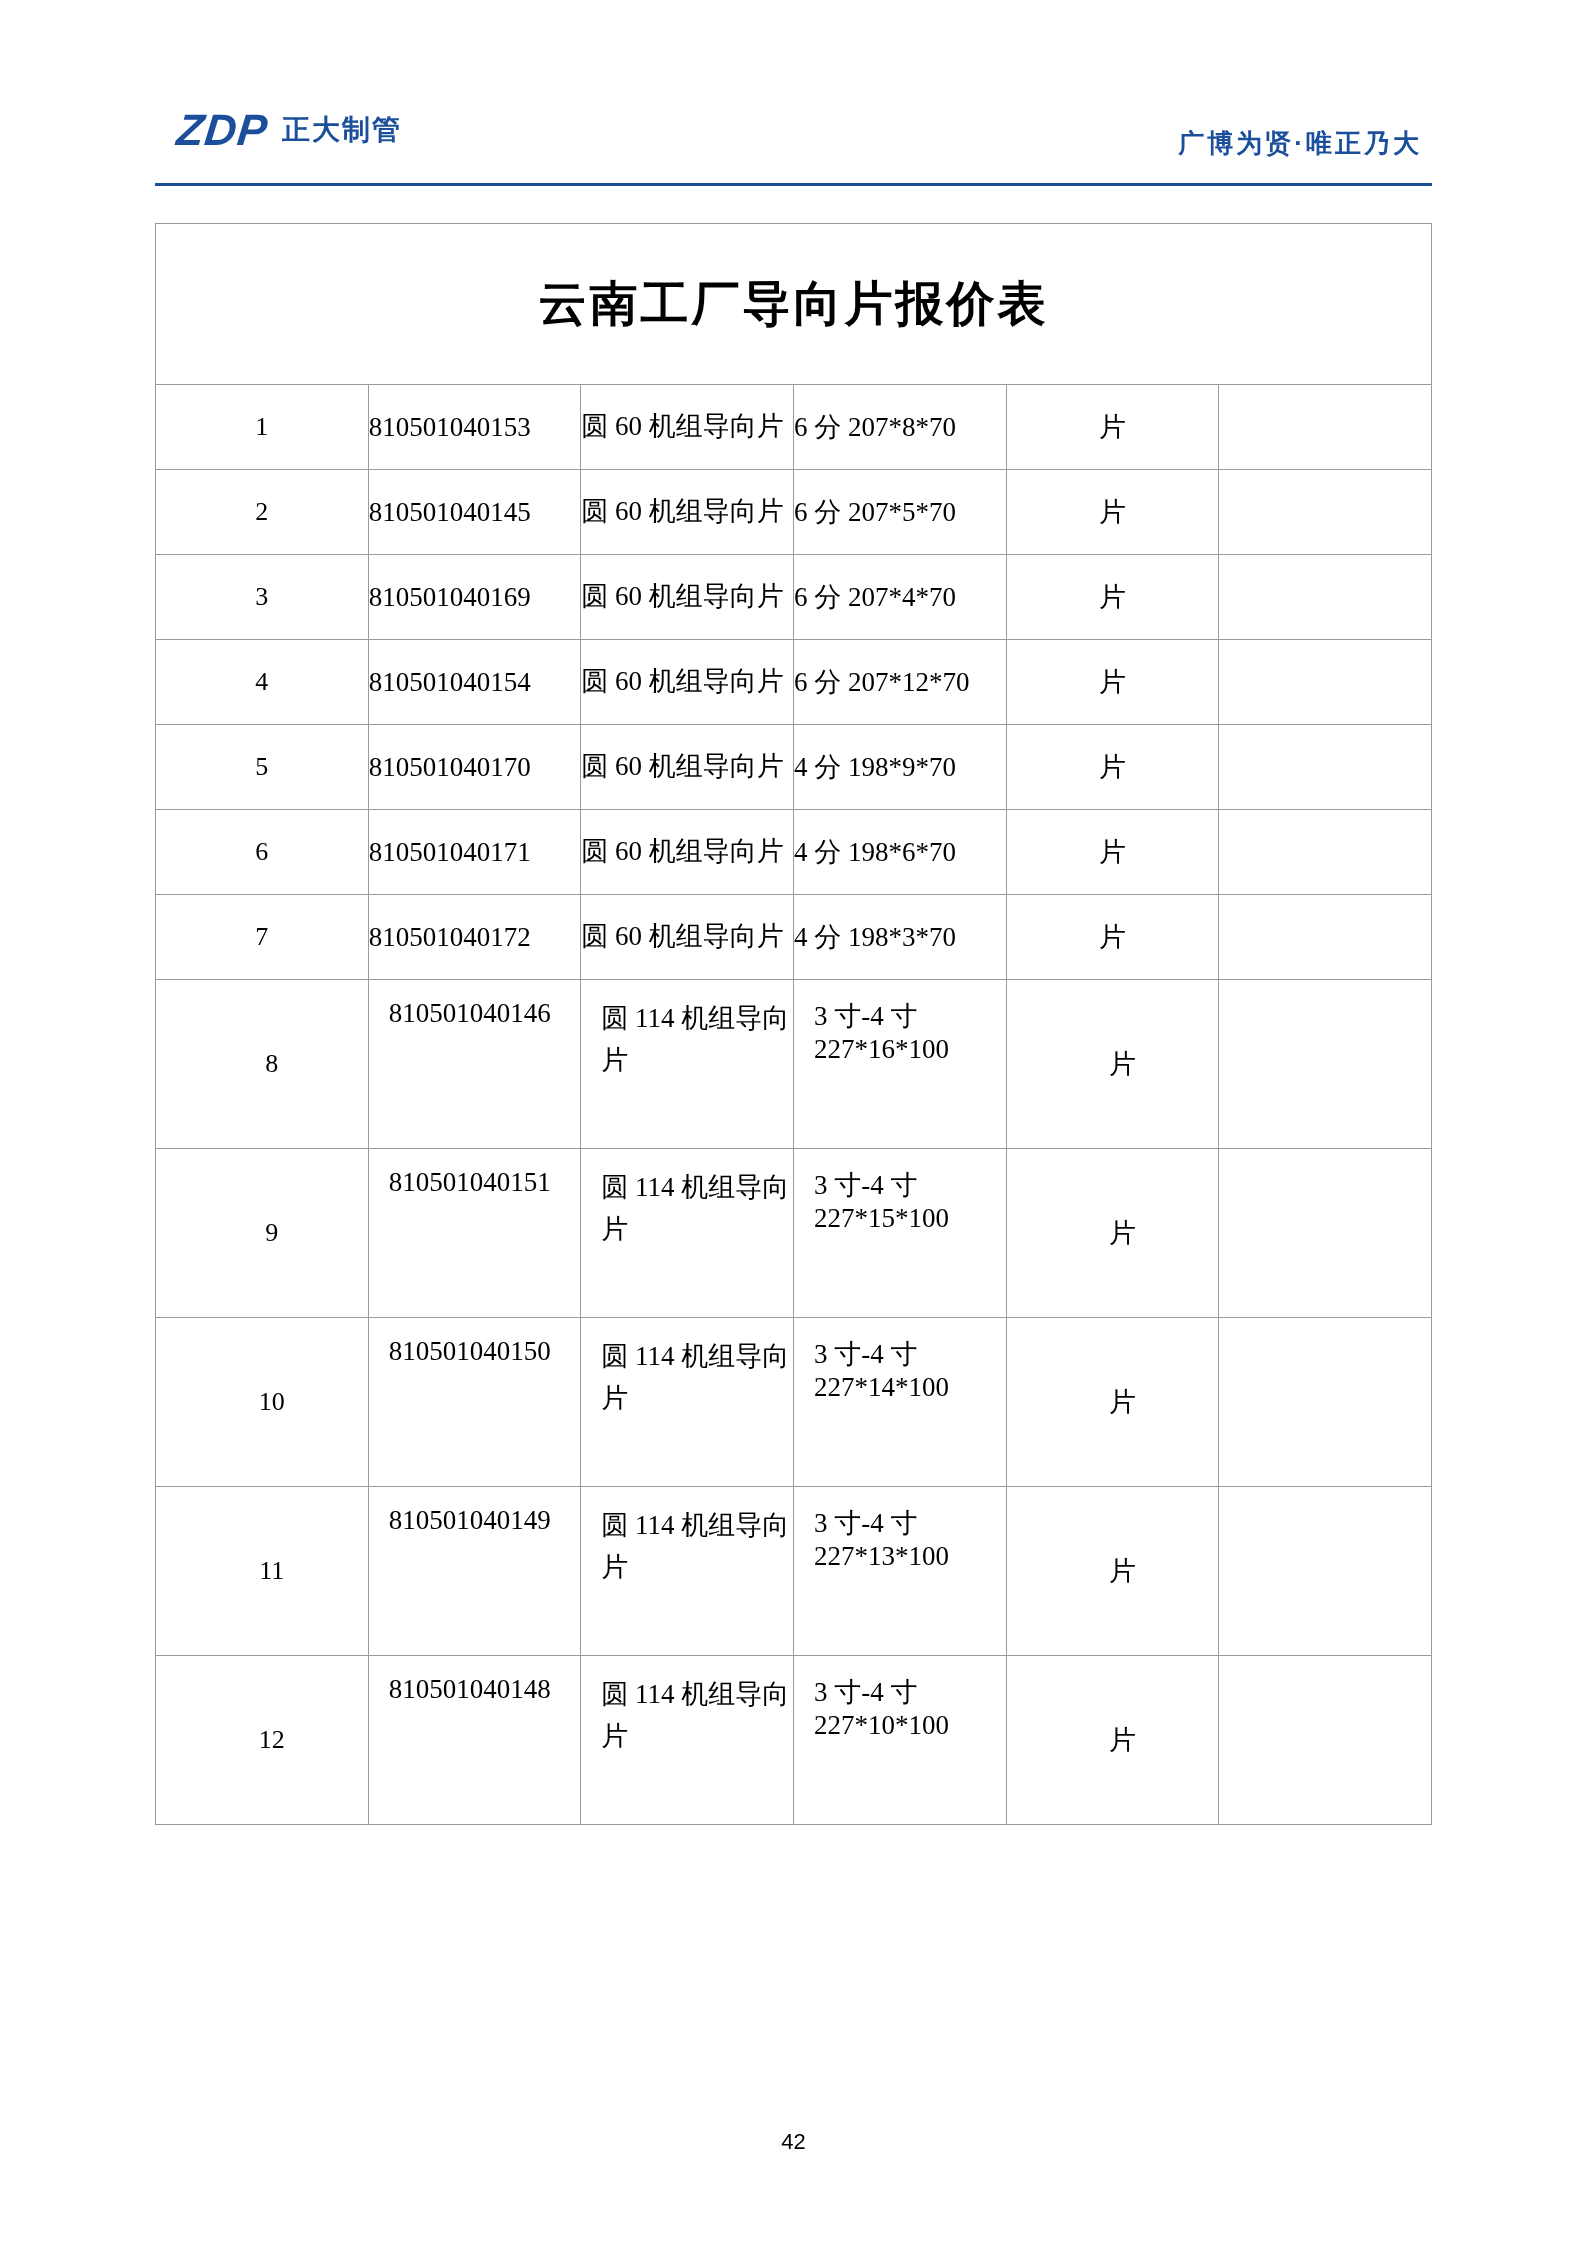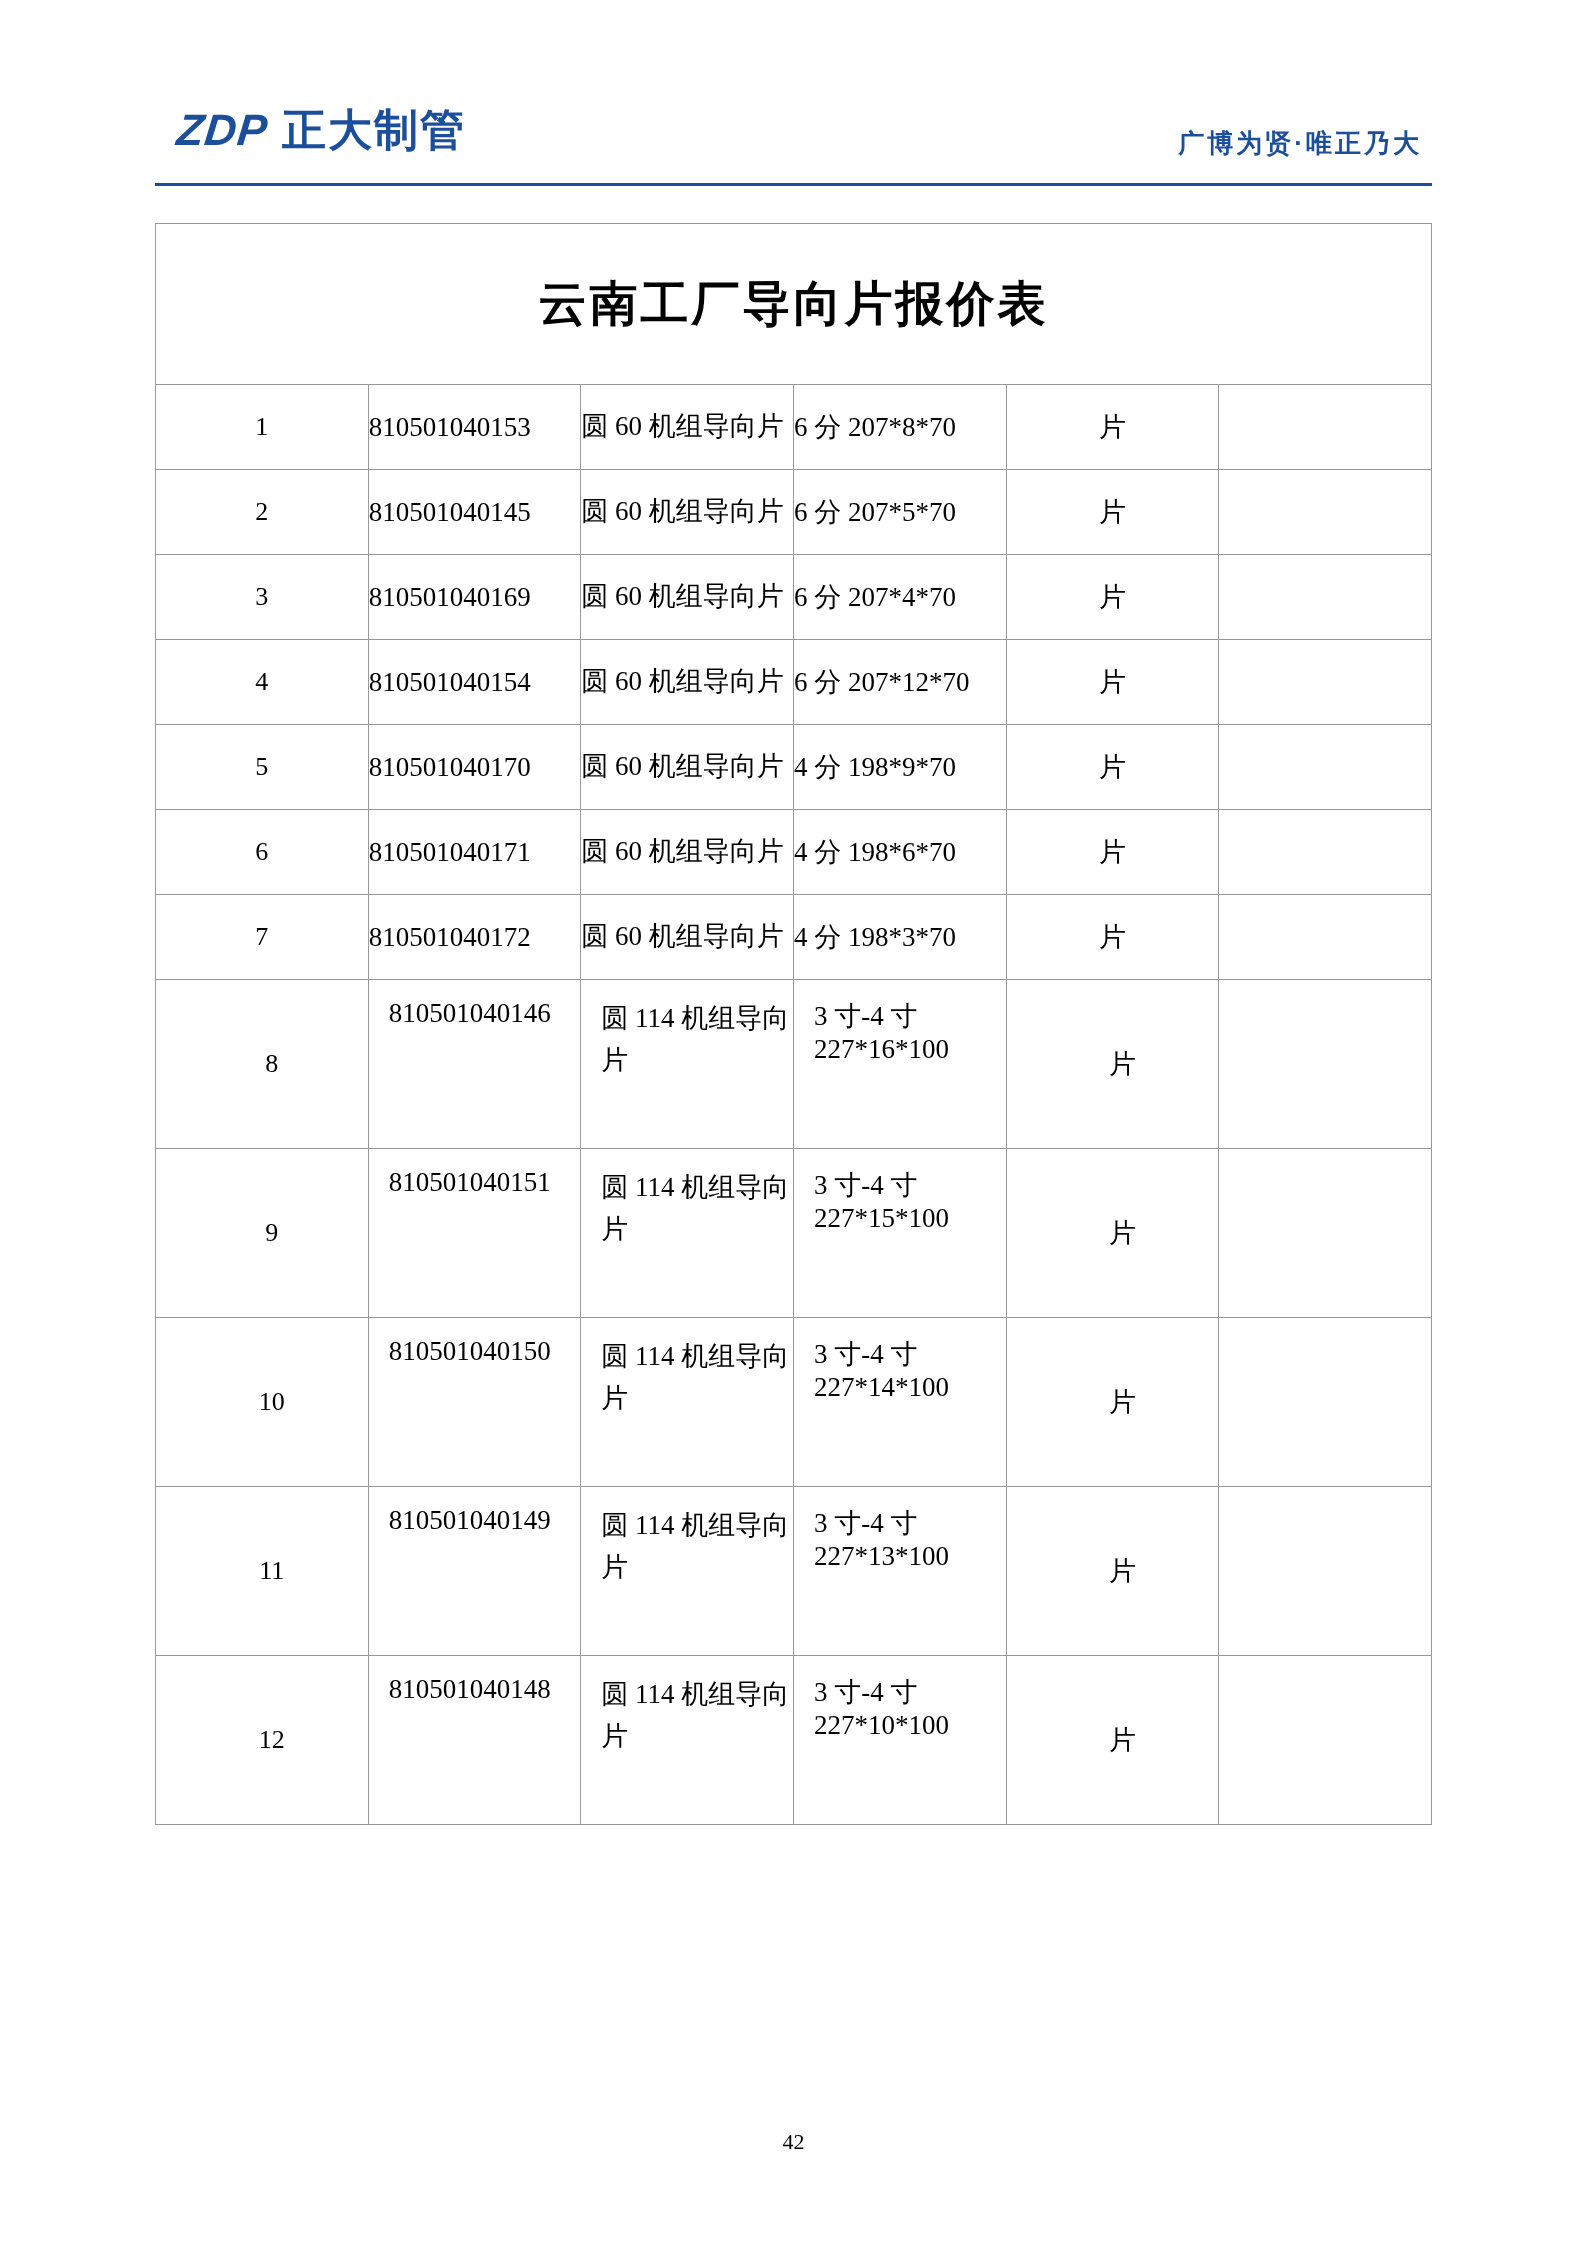--- a/index.html
+++ b/index.html
@@ -44,21 +44,21 @@
     font-style: italic;
     font-size: 44px;
     letter-spacing: 1px;
     color: #1b4e9b;
     line-height: 1;
     transform: skewX(-6deg);
   }
   .logo-text {
     font-family: "Liberation Sans", sans-serif;
     font-weight: bold;
-    font-size: 44px;
+    font-size: 28px;
     color: #1b4e9b;
     letter-spacing: 2px;
     line-height: 1;
   }
   .slogan {
     position: absolute;
     right: 10px;
     top: 18px;
     font-family: "Liberation Sans", sans-serif;
     font-weight: bold;
@@ -147,21 +147,21 @@
 
   
   .footer {
     position: absolute;
     bottom: 90px;
     left: 0;
     width: 100%;
     text-align: center;
     font-size: 22px;
     color: #000;
-    font-family: Liberation Serif, serif;
+    font-family: Liberation Sans, sans-serif;
   }
 </style>
 </head>
 <body>
 
 <div class="page">
 
   <div class="header">
     <div class="logo-wrap">
       <span class="logo-mark">ZDP</span>

